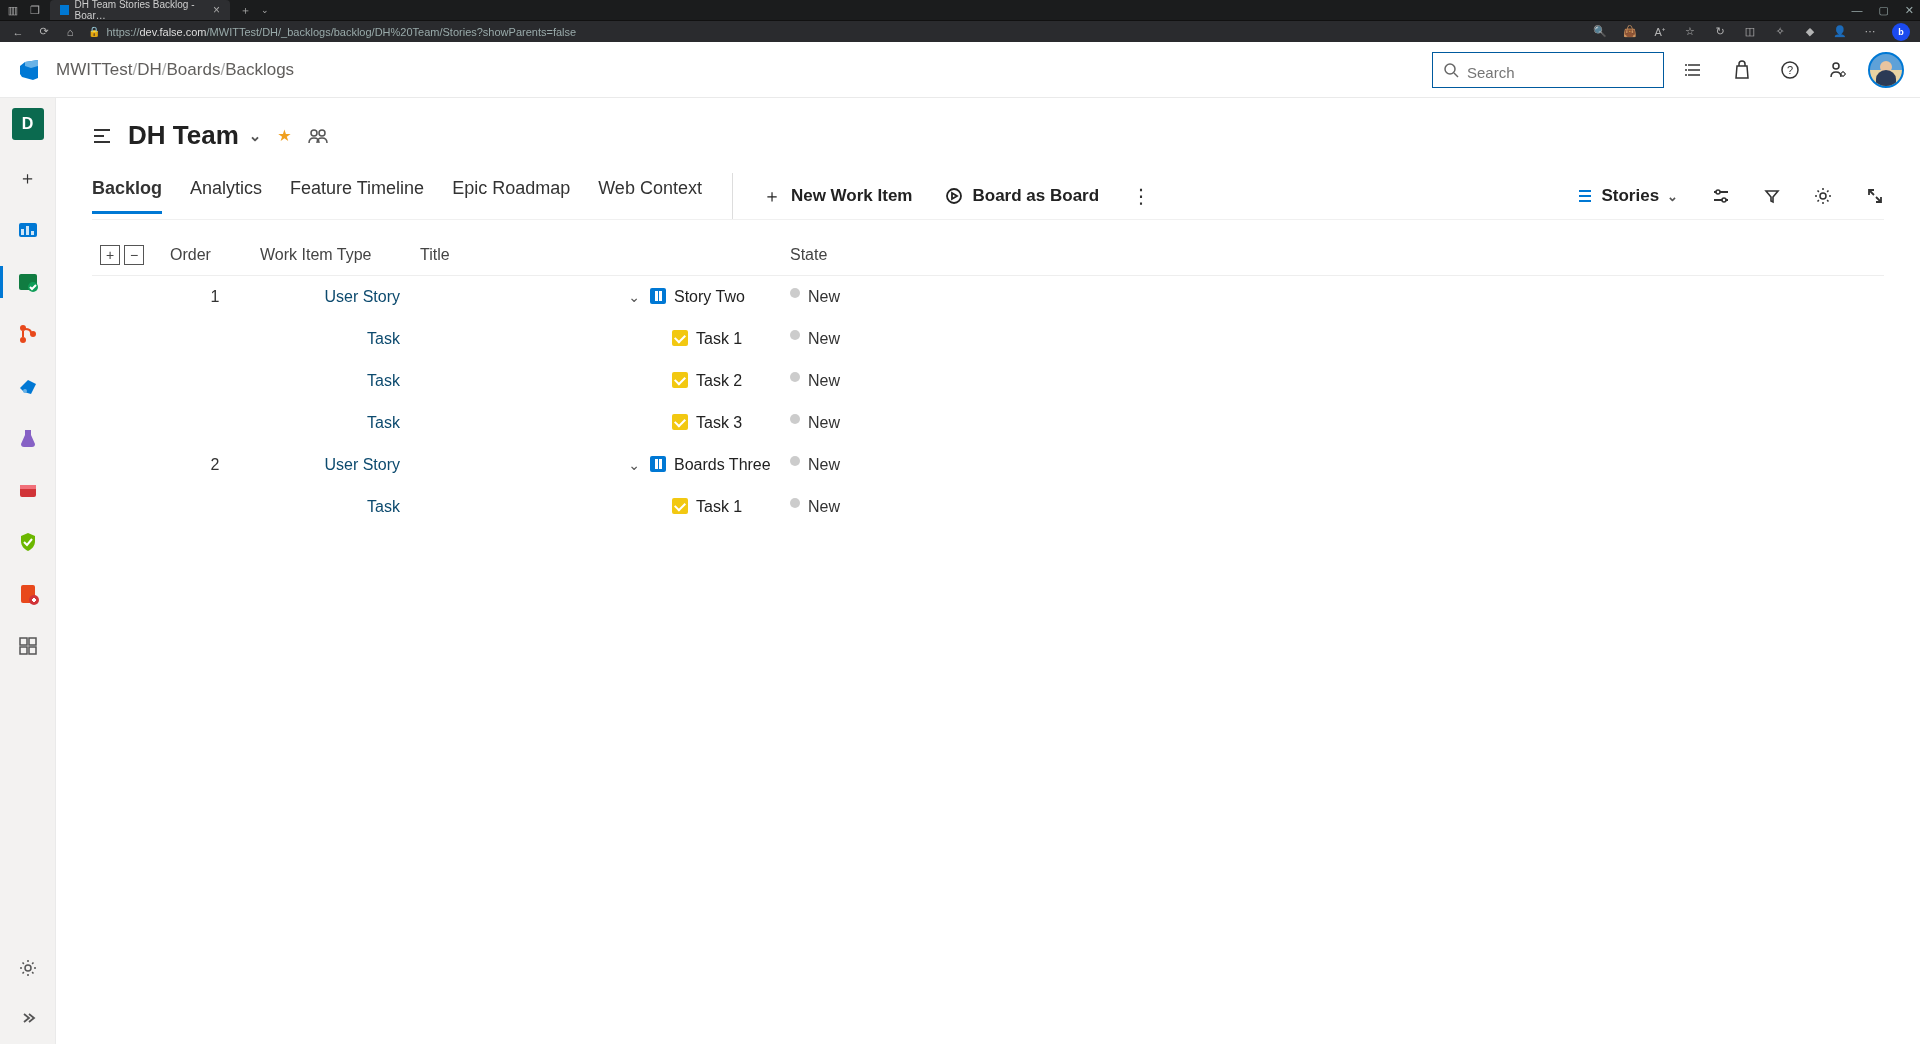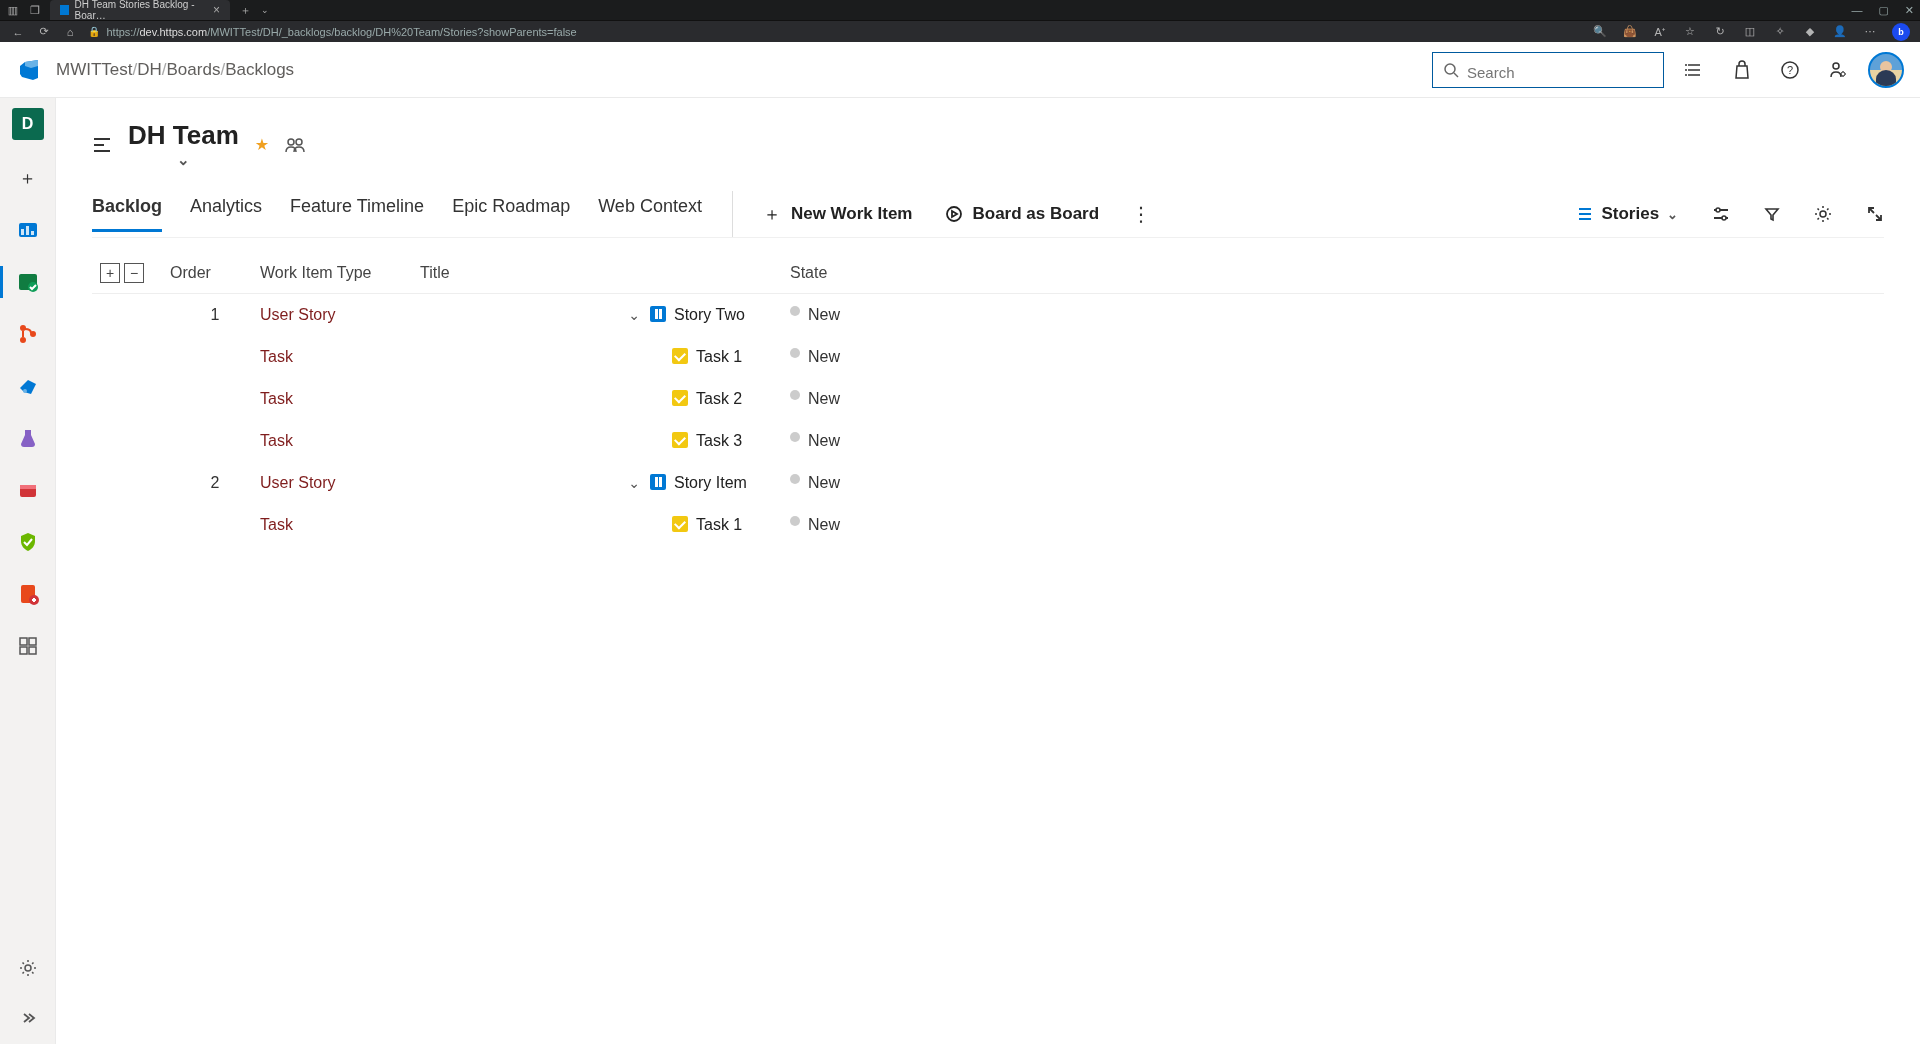--- a/index.html
+++ b/index.html
@@ -208,21 +208,21 @@
   }
 
   .title-row {
     display:flex;align-items:center;gap:16px; margin-bottom: 22px;
   }
   .hamburger-small {
     font-size:20px;color:#333;
   }
   .team-title {
     font-size:26px;font-weight:600;color:#222;
-    display:flex;align-items:center;flex-direction:column;
+    display:flex;align-items:center;gap:10px;
   }
   .team-title .chev { font-size:15px; color:#555; }
   .fav-star { color:#f0a020; font-size:16px; }
   .people-icon { font-size:16px; color:#555; }
 
   .tabs-row {
     display:flex;align-items:center; border-bottom:1px solid #f0f0f0;text-align:right;
   }
   .tabs-left {
     display:flex;gap:28px;
@@ -285,21 +285,21 @@
   .wi-icon { width:16px;height:16px;display:inline-flex;align-items:center;justify-content:center;border-radius:2px;}
   .wi-story { background:#0078d4; }
   .wi-story::before { content:'';width:3px;height:10px;background:#fff;margin-right:1px; }
   .wi-story::after { content:'';width:3px;height:10px;background:#fff; }
   .wi-task { background:#f2c811; position:relative;}
   .wi-task::after{content:'';position:absolute;left:3px;top:4px;width:8px;height:5px;border-left:2px solid #fff;border-bottom:2px solid #fff;transform:rotate(-45deg);}
   .state-cell { display:flex;align-items:flex-start;gap:8px;font-size:16px;color:#333;}
   .state-dot { width:10px;height:10px;border-radius:50%;background:#ccc; }
   .chev-cell { display:flex;justify-content:flex-end;padding-right:10px;color:#555;font-size:14px;}
   .order-cell { text-align:center; font-size:16px;color:#333;}
-  .type-cell { font-size:16px;color:#7f1d1d; }
+  .type-cell { font-size:16px;color:#0c4a6e;text-align:right; }
 
   svg { display:block; }
 </style>
 </head>
 <body>
 
 <div class="browser-chrome">
   <div class="tab-strip">
     <span class="win-btn">▥</span>
     <span class="win-btn">❐</span>
@@ -316,21 +316,21 @@
       <span>✕</span>
     </div>
   </div>
   <div class="url-bar-row">
     <span class="nav-icon">←</span>
     <span class="nav-icon">⟳</span>
     <span class="nav-icon">⌂</span>
     <div class="url-bar">
       <span class="lock">🔒</span>
       <span class="url-text">
-        <span>https://</span><span class="host">dev.https.com</span><span>/MWITTest/DH/_backlogs/backlog/DH%20Team/Stories?showParents=false</span>
+        <span>https://</span><span class="host">dev.false.com</span><span>/MWITTest/DH/_backlogs/backlog/DH%20Team/Stories?showParents=false</span>
       </span>
     </div>
     <div class="url-icons-right">
       <span class="ico">🔍</span>
       <span class="ico">👜</span>
       <span class="ico">A⁺</span>
       <span class="ico">☆</span>
       <span class="ico">↻</span>
       <span class="ico">◫</span>
       <span class="ico">✧</span>
@@ -637,21 +637,21 @@
           </div>
           <div class="grid-row">
             <div></div>
             <div class="order-cell">2</div>
             <div class="type-cell">User Story</div>
             <div class="chev-cell">
               <span>⌄</span>
             </div>
             <div class="cell-title">
               <span class="wi-icon wi-story"></span>
-              <span>Story Item</span>
+              <span>Boards Three</span>
             </div>
             <div class="state-cell">
               <span class="state-dot"></span>
               <span>New</span>
             </div>
           </div>
           <div class="grid-row">
             <div></div>
             <div class="order-cell"></div>
             <div class="type-cell">Task</div>

